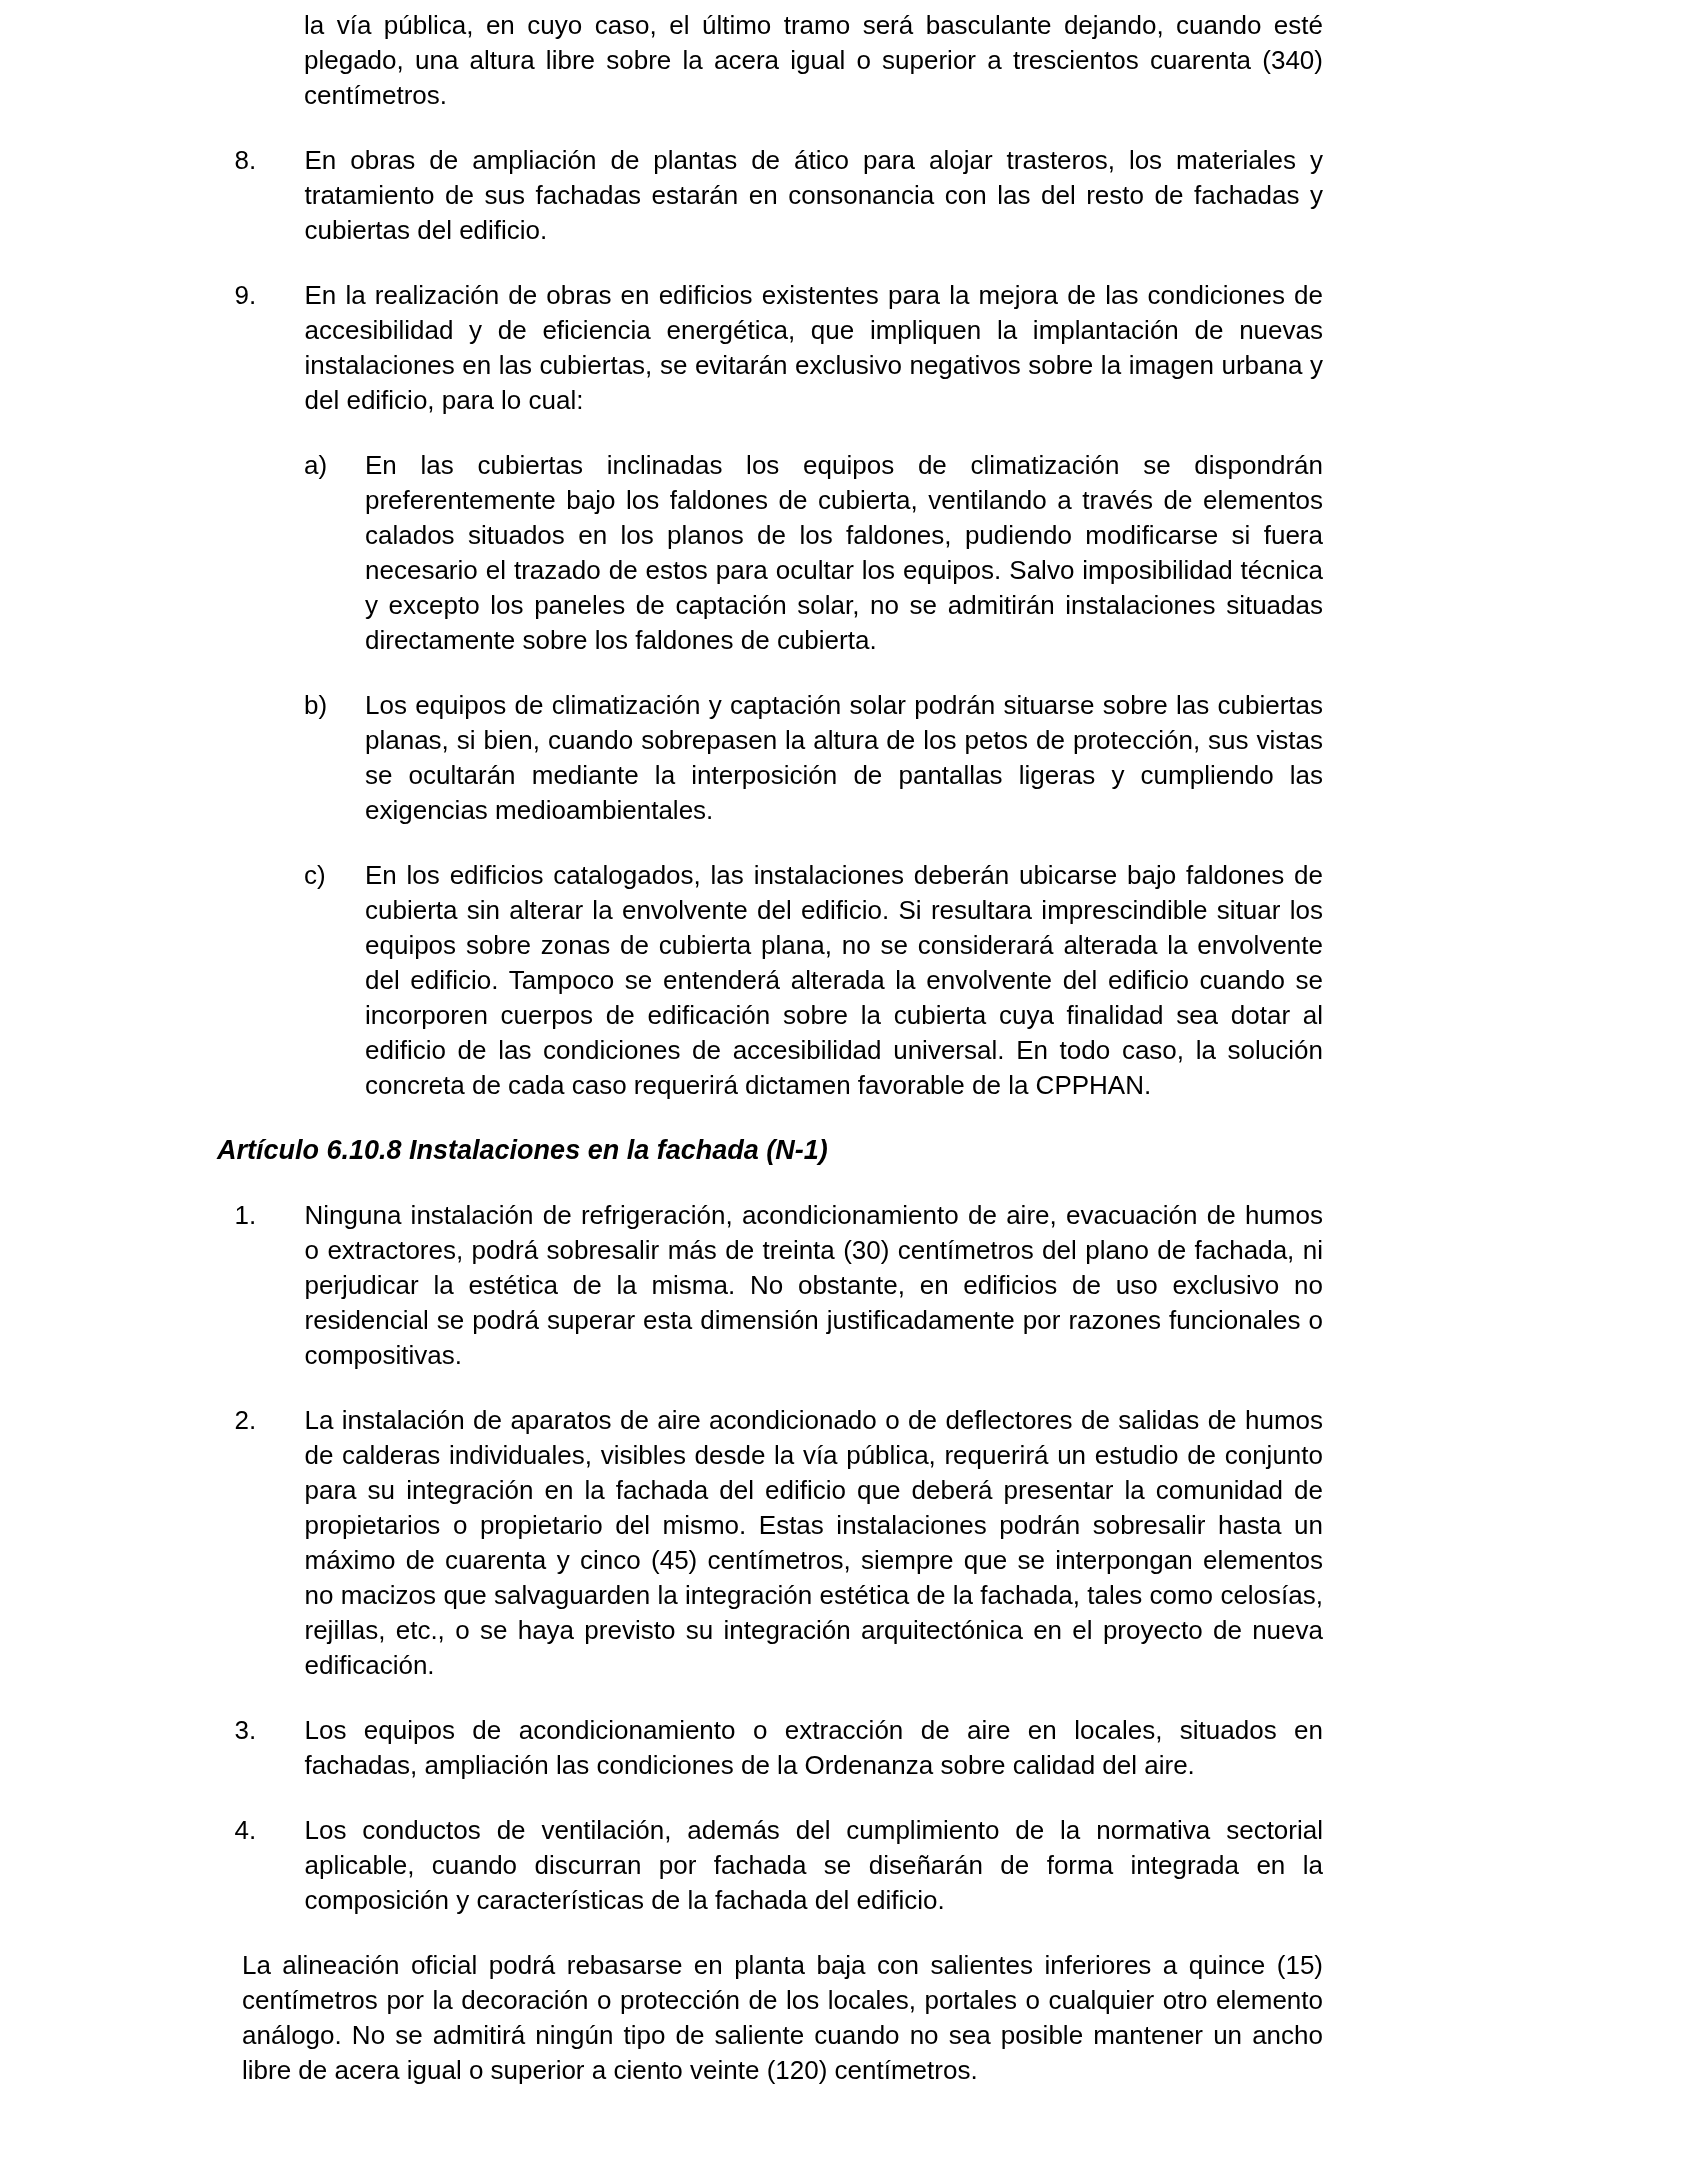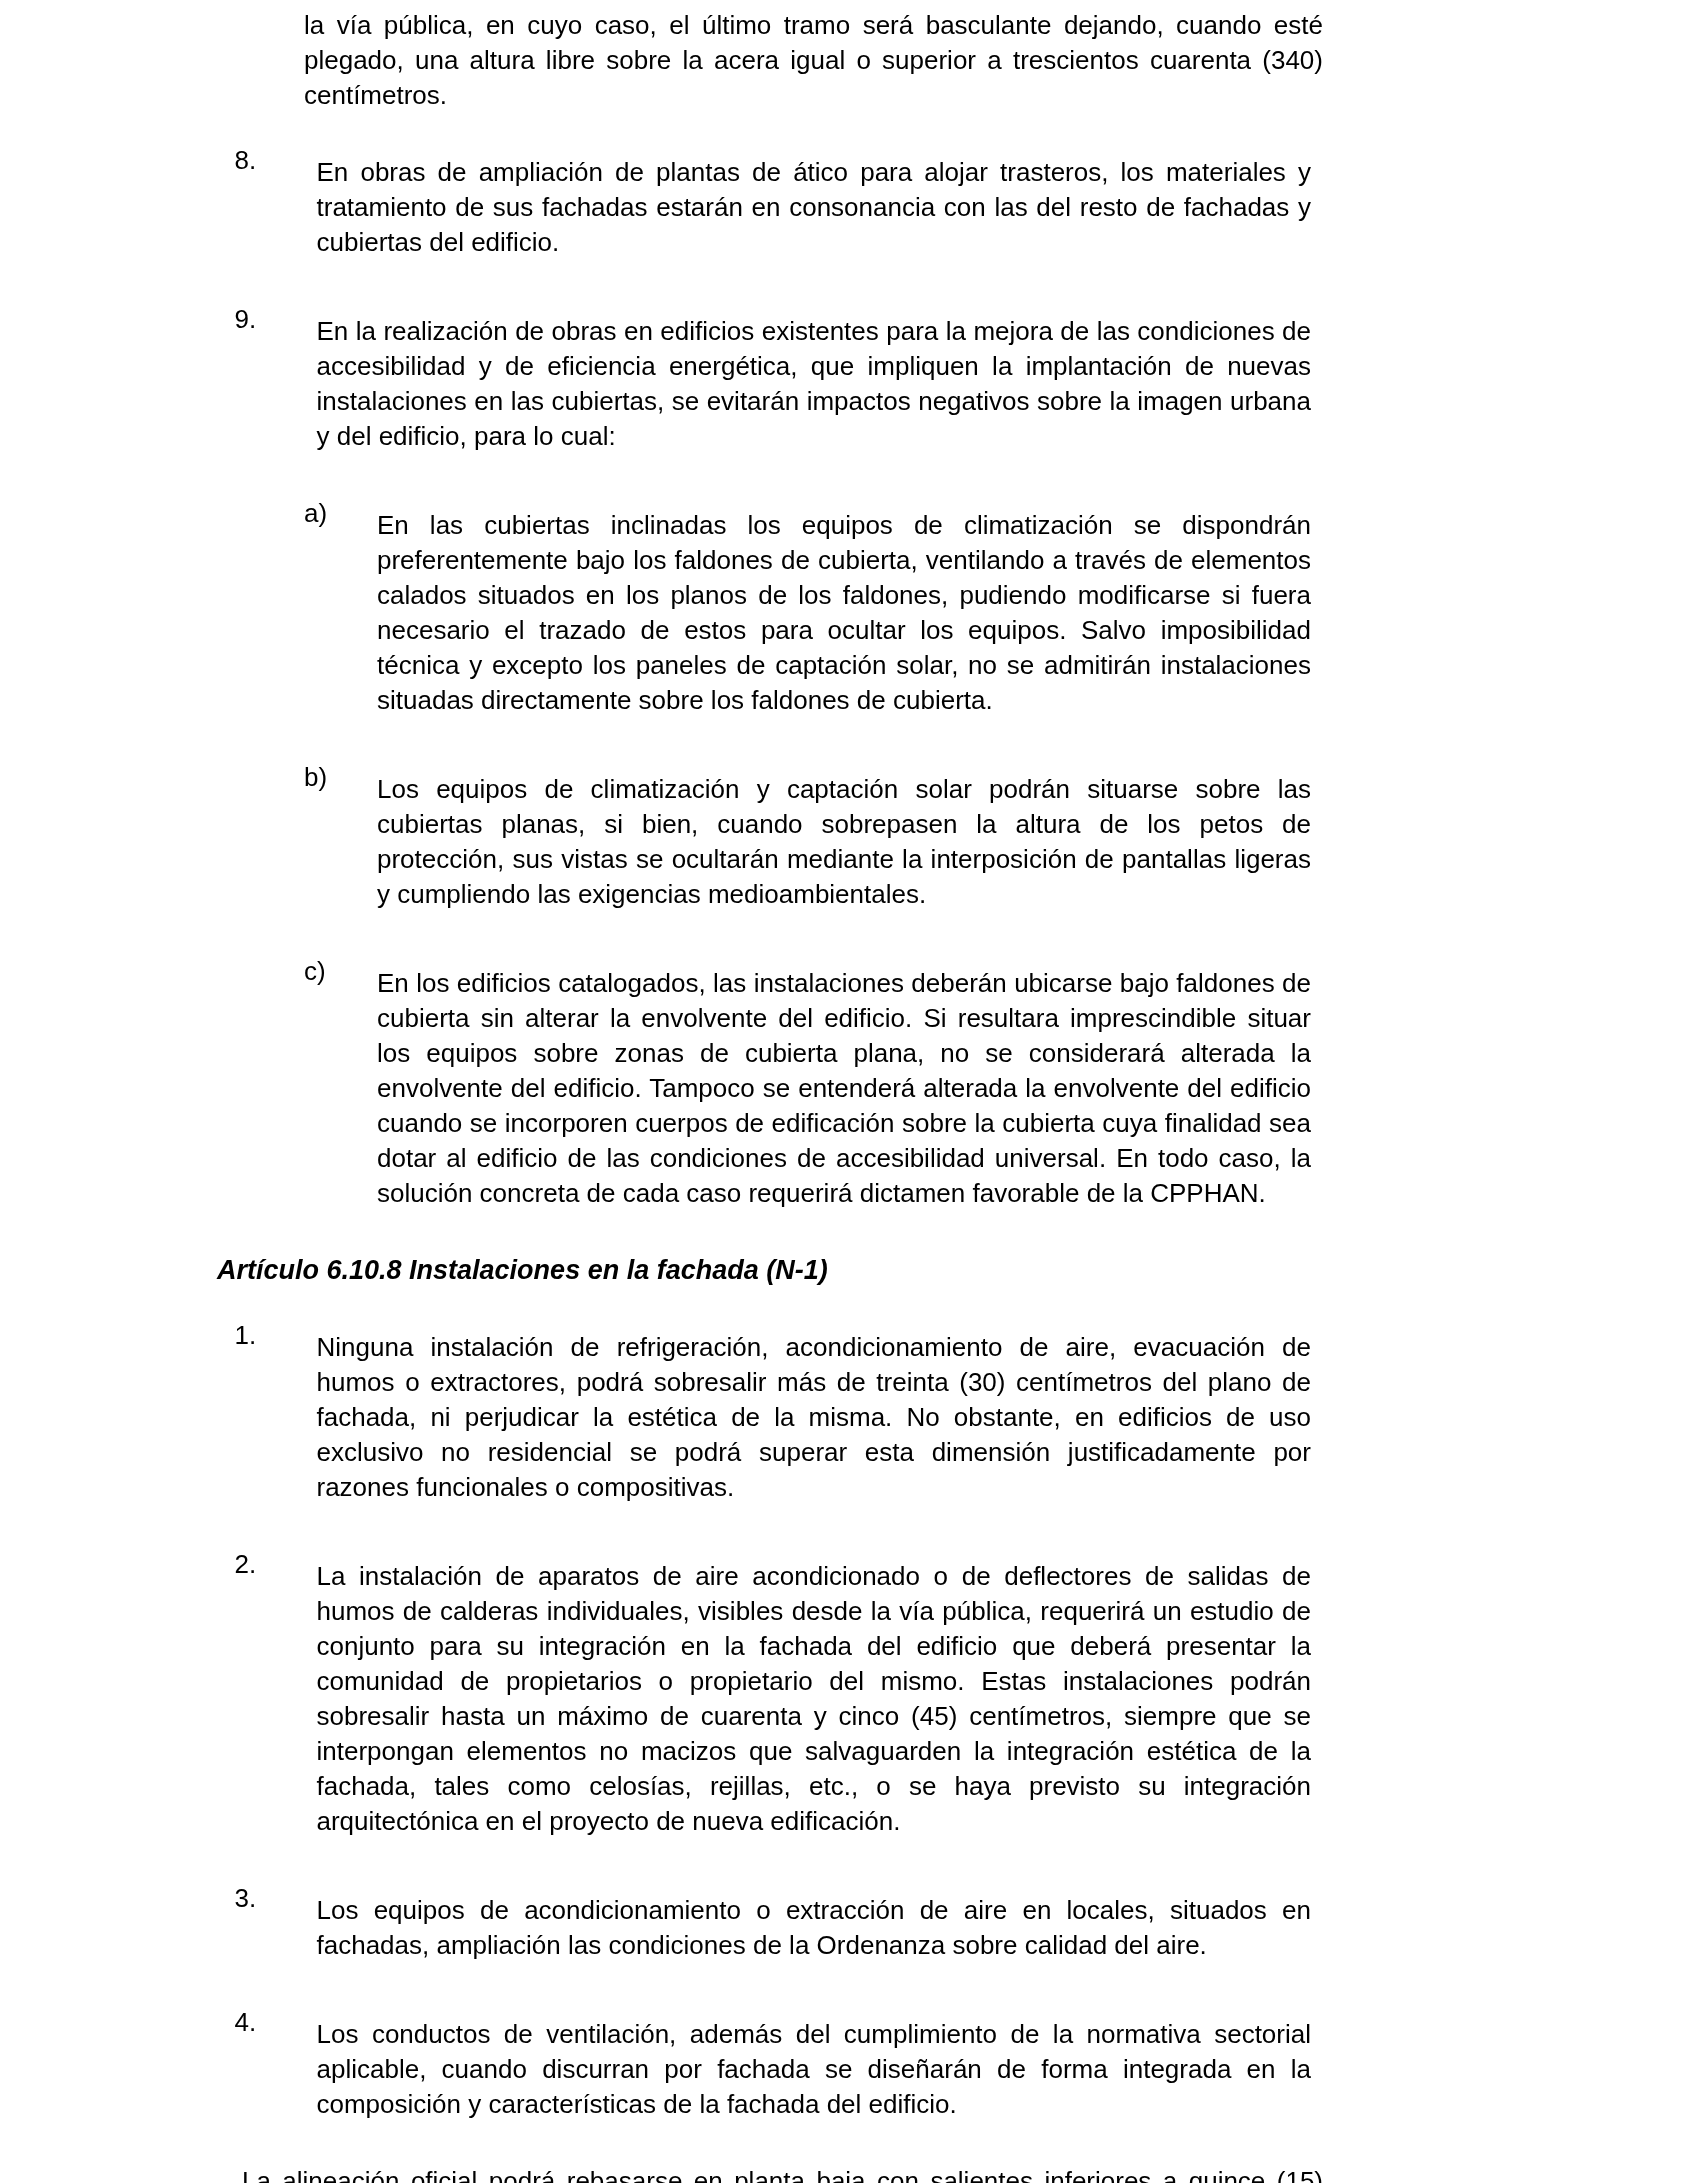--- a/index.html
+++ b/index.html
@@ -19,21 +19,21 @@
     box-sizing: border-box;
     width: 1557px;
     height: 2183px;
     padding: 7.6px 234px 0 217px;
     background: #ffffff;
   }
   .p {
     font-size: 26px;
     line-height: 35px;
     text-align: justify;
-    margin: 12px;
+    margin: 0;
   }
   .block {
     margin: 0 0 30px 0;
   }
   
   .indent-item {
     margin-left: 87px;
   }
   
   .row {
@@ -80,21 +80,21 @@
 
   <p class="p block indent-item">la vía pública, en cuyo caso, el último tramo será basculante dejando, cuando esté plegado, una altura libre sobre la acera igual o superior a trescientos cuarenta (340) centímetros.</p>
 
   <div class="row block">
     <span class="num">8.</span>
     <p class="p txt">En obras de ampliación de plantas de ático para alojar trasteros, los materiales y tratamiento de sus fachadas estarán en consonancia con las del resto de fachadas y cubiertas del edificio.</p>
   </div>
 
   <div class="row block">
     <span class="num">9.</span>
-    <p class="p txt">En la realización de obras en edificios existentes para la mejora de las condiciones de accesibilidad y de eficiencia energética, que impliquen la implantación de nuevas instalaciones en las cubiertas, se evitarán impactos negativos sobre la imagen urbana y del edificio, para lo cual:</p>
+    <p class="p txt">En la realización de obras en edificios existentes para la mejora de las condiciones de accesibilidad y de eficiencia energética, que impliquen la implantación de nuevas instalaciones en las cubiertas, se evitarán exclusivo negativos sobre la imagen urbana y del edificio, para lo cual:</p>
   </div>
 
   <div class="subrow block">
     <span class="letter">a)</span>
     <p class="p txt">En las cubiertas inclinadas los equipos de climatización se dispondrán preferentemente bajo los faldones de cubierta, ventilando a través de elementos calados situados en los planos de los faldones, pudiendo modificarse si fuera necesario el trazado de estos para ocultar los equipos. Salvo imposibilidad técnica y excepto los paneles de captación solar, no se admitirán instalaciones situadas directamente sobre los faldones de cubierta.</p>
   </div>
 
   <div class="subrow block">
     <span class="letter">b)</span>
     <p class="p txt">Los equipos de climatización y captación solar podrán situarse sobre las cubiertas planas, si bien, cuando sobrepasen la altura de los petos de protección, sus vistas se ocultarán mediante la interposición de pantallas ligeras y cumpliendo las exigencias medioambientales.</p>

